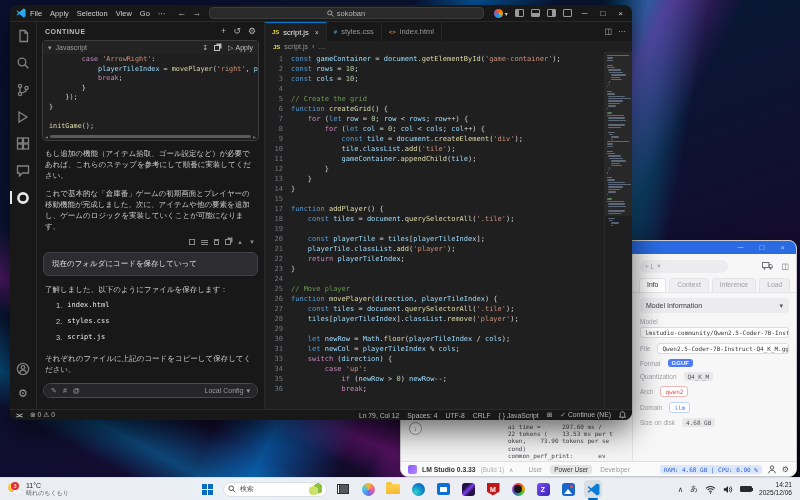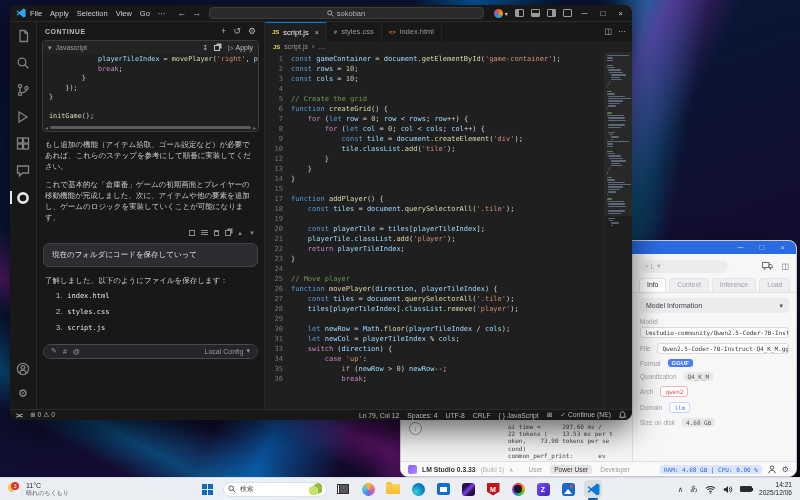--- a/index.html
+++ b/index.html
@@ -389,20 +389,21 @@
               <div class="cc-right">
                 <span>↧</span>
                 <span class="ic-copy"></span>
                 <span style="display:flex;gap:2px;align-items:center;">
                     <span>▷</span>
                     <span>Apply</span>
                   </span>
               </div>
             </div>
             <div class="cc-body" id="chat-code">
+                <div class="ccode-row">        <span class="c-ctl">case</span> <span class="c-str">'ArrowRight'</span>:</div>
                 <div class="ccode-row">            <span class="c-id">playerTileIndex</span> = <span class="c-fn">movePlayer</span>(<span class="c-str">'right'</span>, <span class="c-id">playerTil</span></div>
                 <div class="ccode-row">            <span class="c-ctl">break</span>;</div>
                 <div class="ccode-row">        }</div>
                 <div class="ccode-row">    });</div>
                 <div class="ccode-row">}</div>
                 <div class="ccode-row">&nbsp;</div>
                 <div class="ccode-row"><span class="c-fn">initGame</span>();</div>
               </div>
             <div class="cc-scroll">
               <span>◂</span>
@@ -429,20 +430,21 @@
               </div>
             <div class="file-item">
                 <span>2.</span>
                 <span class="file-name">styles.css</span>
               </div>
             <div class="file-item">
                 <span>3.</span>
                 <span class="file-name">script.js</span>
               </div>
           </div>
+          <p class="reply-outro">それぞれのファイルに上記のコードをコピーして保存してください。</p>
           <div class="input-card">
             <div class="ic-toolbar">
               <span>✎</span>
               <span>#</span>
               <span>@</span>
               <div class="ic-cfg">
                 <span>Local Config</span>
                 <span>▾</span>
               </div>
             </div>
@@ -511,20 +513,24 @@
                 <span class="gutter">8</span>
                 <span class="cline">        <span class="c-ctl">for</span> (<span class="c-kw">let</span> <span class="c-id">col</span> = <span class="c-num">0</span>; <span class="c-id">col</span> &lt; <span class="c-id">cols</span>; <span class="c-id">col</span>++) {</span>
               </div>
               <div class="code-row">
                 <span class="gutter">9</span>
                 <span class="cline">            <span class="c-kw">const</span> <span class="c-id">tile</span> = <span class="c-id">document</span>.<span class="c-fn">createElement</span>(<span class="c-str">'div'</span>);</span>
               </div>
               <div class="code-row">
                 <span class="gutter">10</span>
                 <span class="cline">            <span class="c-id">tile</span>.<span class="c-id">classList</span>.<span class="c-fn">add</span>(<span class="c-str">'tile'</span>);</span>
+              </div>
+              <div class="code-row">
+                <span class="gutter">11</span>
+                <span class="cline">            <span class="c-id">gameContainer</span>.<span class="c-fn">appendChild</span>(<span class="c-id">tile</span>);</span>
               </div>
               <div class="code-row">
                 <span class="gutter">12</span>
                 <span class="cline">        }</span>
               </div>
               <div class="code-row">
                 <span class="gutter">13</span>
                 <span class="cline">    }</span>
               </div>
               <div class="code-row">

